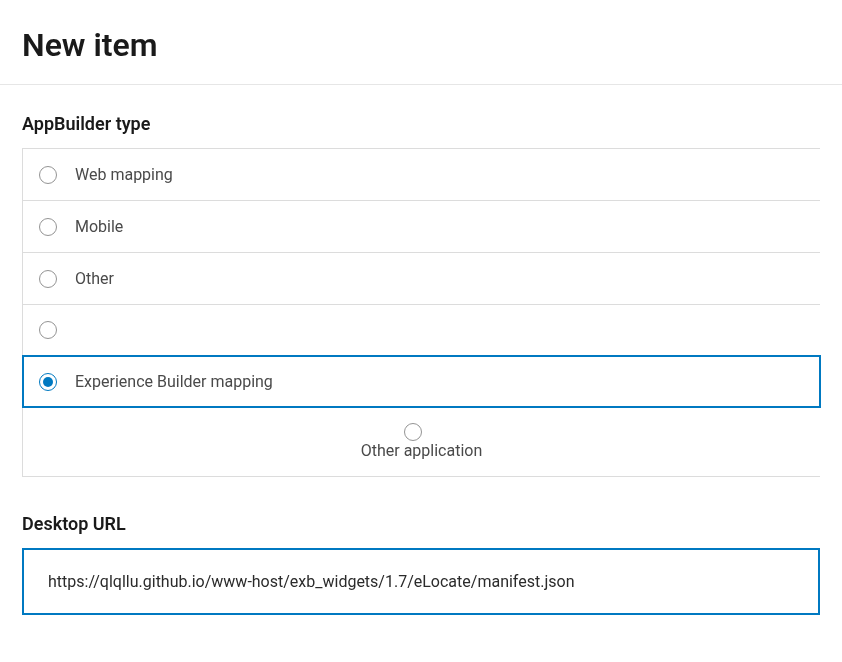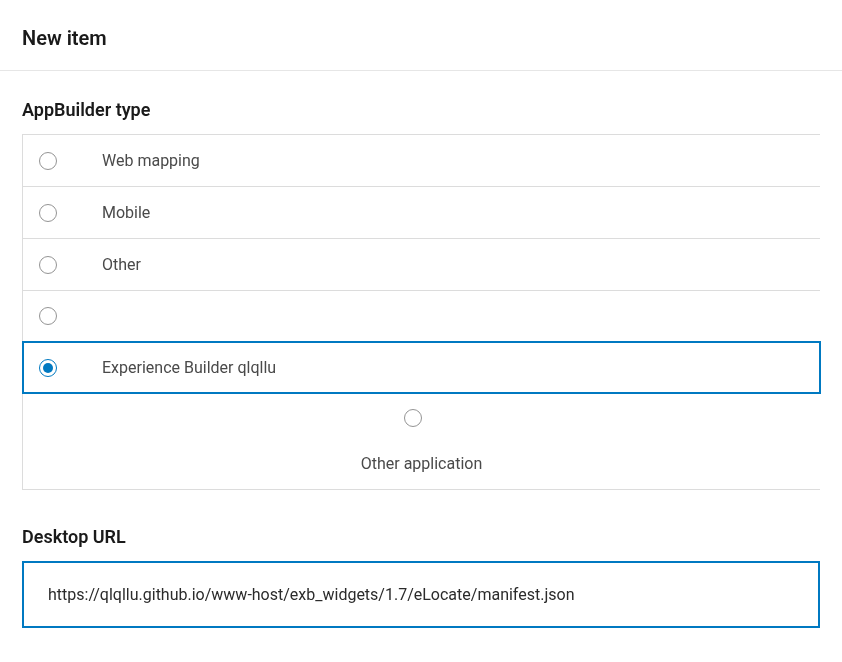--- a/index.html
+++ b/index.html
@@ -12,21 +12,21 @@
       background: #ffffff;
       width: 842px;
       height: 662px;
       overflow: hidden;
     }
     .header {
       padding: 26px 22px 20px 22px;
       border-bottom: 1px solid #e6e6e6;
     }
     .header h1 {
-      font-size: 20px;
+      font-size: 32px;
       font-weight: 600;
       color: #1a1a1a;
     }
     .section {
       padding: 28px 22px 0 22px;
     }
     .section-title {
       font-size: 18px;
       font-weight: 600;
       color: #1a1a1a;
@@ -36,21 +36,20 @@
       border: 1px solid #dcdcdc;
       border-right: none;
     }
     .option-row {
       display: flex;
       align-items: center;
       padding: 16px 16px;
       border-bottom: 1px solid #dcdcdc;
       cursor: pointer;
       position: relative;
-      gap: 27px;
     }
     .option-row:last-child {
       border-bottom: none;
       flex-direction: column;
     }
     .option-row.selected {
       border: 2px solid #0079c1;
       margin: -1px -1px -1px -1px;
       padding: 15px 15px;
       z-index: 1;
@@ -124,21 +123,21 @@
       <span class="radio"></span>
       <span class="option-label">Other</span>
     </div>
 
     <div class="option-row">
       <span class="radio"></span>
     </div>
 
     <div class="option-row selected">
       <span class="radio checked"></span>
-      <span class="option-label">Experience Builder qlqllu</span>
+      <span class="option-label">Experience Builder mapping</span>
     </div>
 
     <div class="option-row">
       <span class="radio"></span>
       <span class="option-label">Other application</span>
     </div>
 
   </div>
 </div>
 

